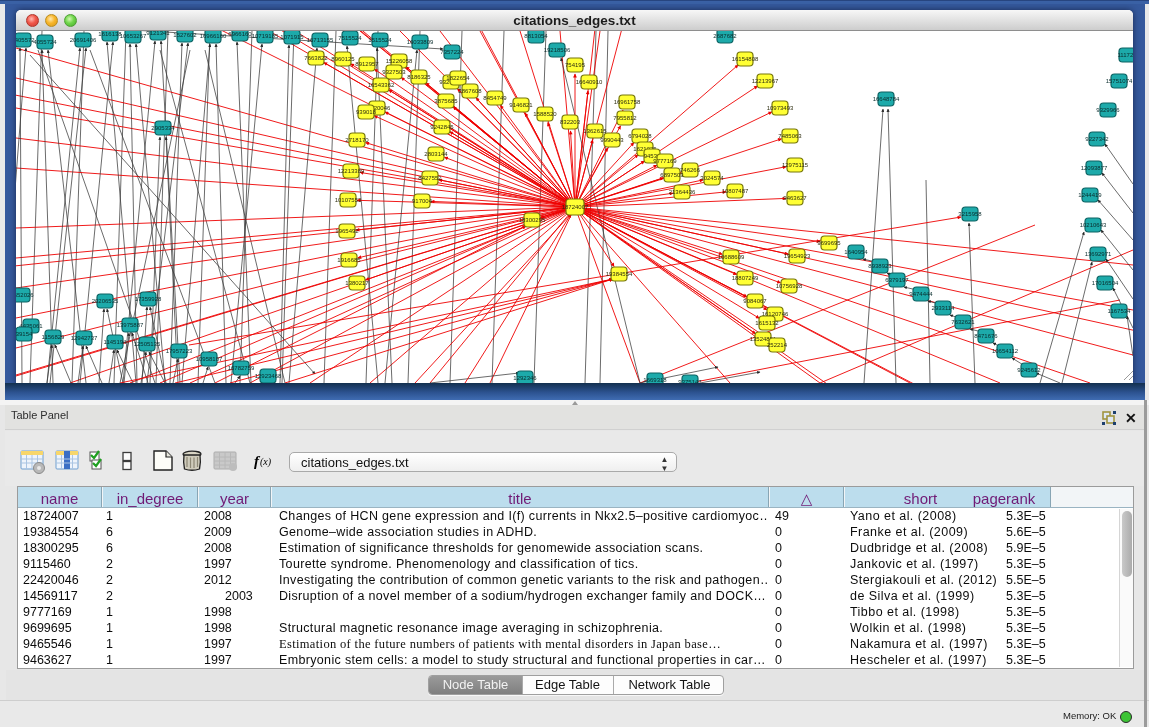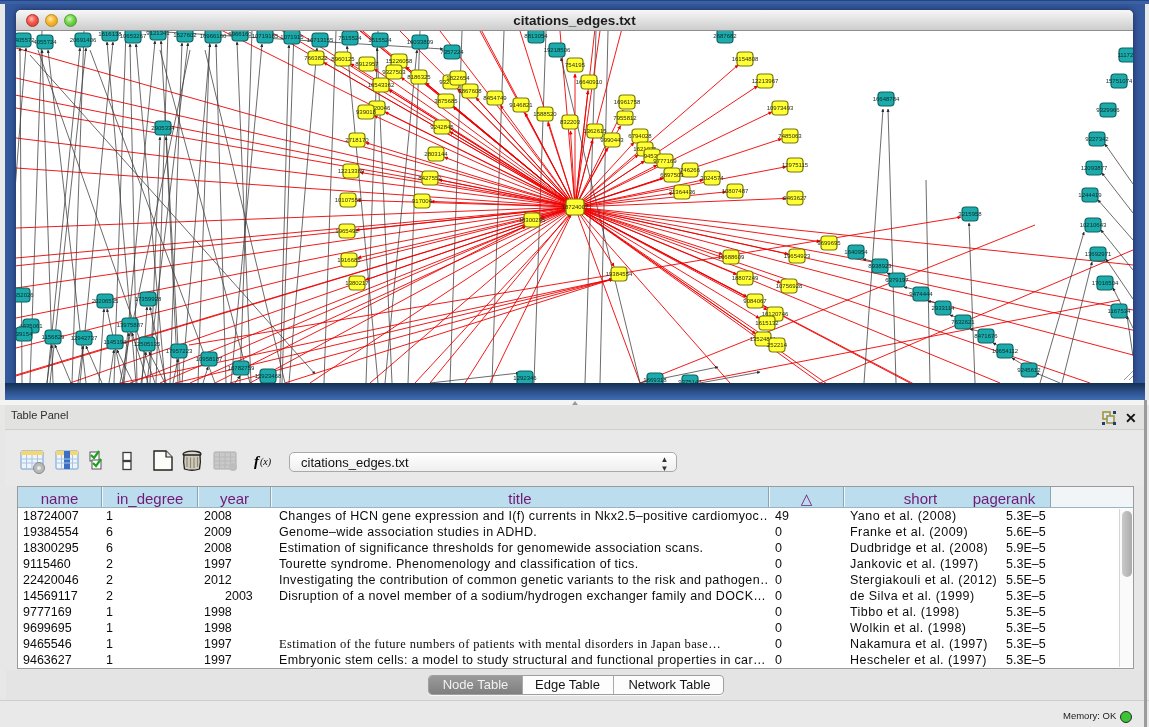--- a/index.html
+++ b/index.html
@@ -904,20 +904,21 @@
             <div class="cell" style="left:88px;width:91px;">1</div>
             <div class="cell" style="left:186px;width:66px;">1998</div>
             <div class="cell" style="left:757px;width:68px;">0</div>
             <div class="cell" style="left:832px;width:146px;letter-spacing:0.45px;">Tibbo et al. (1998)</div>
             <div class="cell" style="left:988px;width:84px;">5.3E–5</div>
           </div>
           <div class="row" style="top:112px">
             <div class="cell" style="left:5px;width:78px;">9699695</div>
             <div class="cell" style="left:88px;width:91px;">1</div>
             <div class="cell" style="left:186px;width:66px;">1998</div>
+            <div class="cell" style="left:261px;width:489px;letter-spacing:0.34px;">Structural magnetic resonance image averaging in schizophrenia.</div>
             <div class="cell" style="left:757px;width:68px;">0</div>
             <div class="cell" style="left:832px;width:146px;letter-spacing:0.45px;">Wolkin et al. (1998)</div>
             <div class="cell" style="left:988px;width:84px;">5.3E–5</div>
           </div>
           <div class="row" style="top:128px">
             <div class="cell" style="left:5px;width:78px;">9465546</div>
             <div class="cell" style="left:88px;width:91px;">1</div>
             <div class="cell" style="left:186px;width:66px;">1997</div>
             <div class="cell" style="left:261px;width:489px;letter-spacing:0.34px;font-family:Liberation Serif, serif;">Estimation of the future numbers of patients with mental disorders in Japan base…</div>
             <div class="cell" style="left:757px;width:68px;">0</div>

